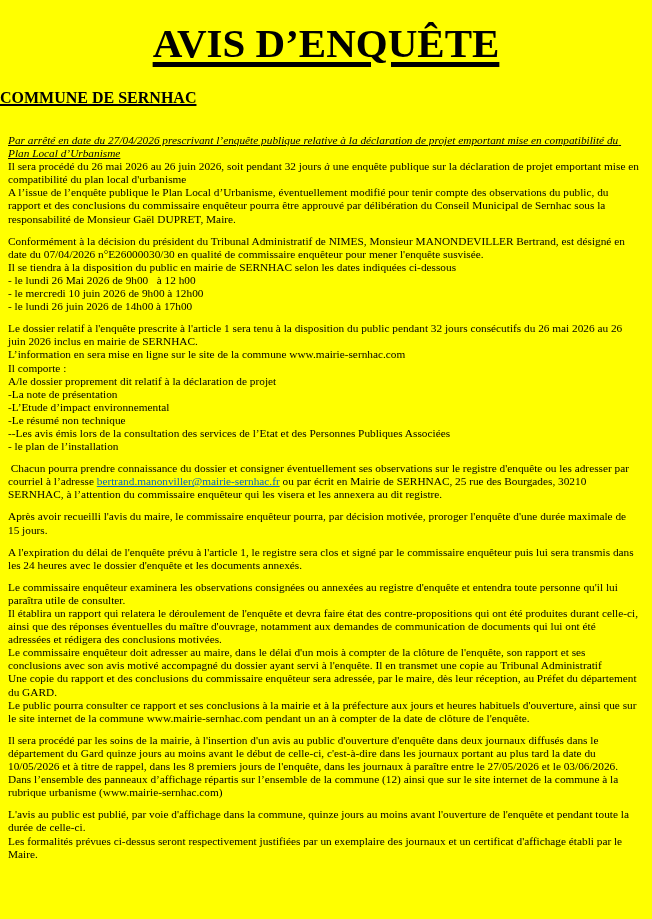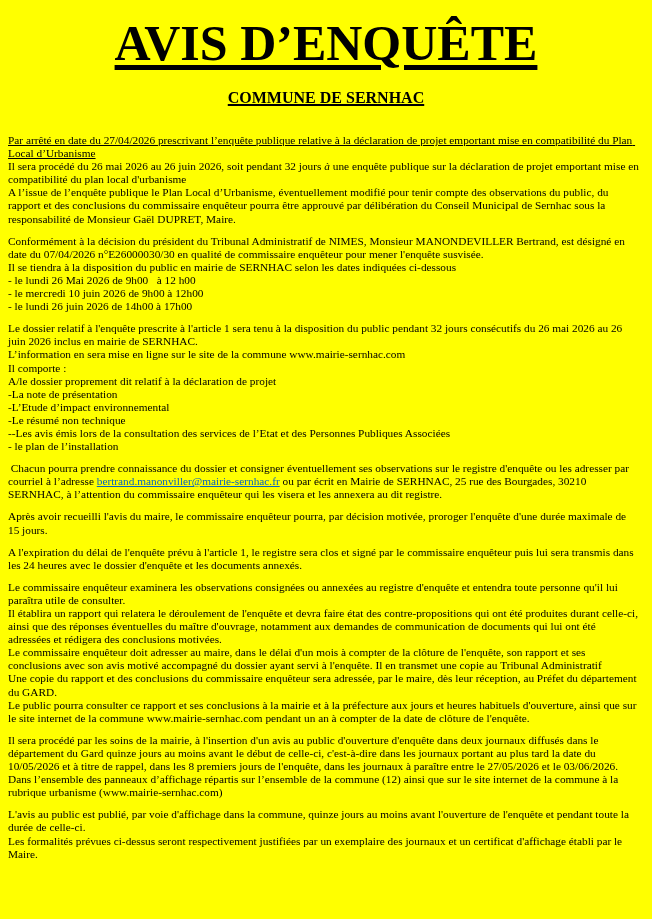--- a/index.html
+++ b/index.html
@@ -6,48 +6,48 @@
   body {
     width: 652px; height: 919px;
     background: #FFFF00;
     color: #000000;
     font-family: "Liberation Serif", serif;
     overflow: hidden;
   }
   .title {
     text-align: center;
     font-weight: bold;
-    font-size: 50px;
+    font-size: 41px;
     line-height: 58px;
     margin-top: 14px;
   }
   .title .tline {
     text-decoration: underline;
     text-decoration-thickness: 5px;
     text-underline-offset: 5px;
   }
   .subtitle {
-    text-align: center;
+    text-align: left;
     font-weight: bold;
     font-size: 16px;
     line-height: 18px;
     margin-top: 17px;
   }
   .subtitle span {
     text-decoration: underline;
     text-decoration-thickness: 2px;
   }
   .content {
     margin: 27px 13px 0 8px;
     font-size: 11.3px;
     line-height: 13.1px;
     white-space: pre-wrap;
   }
   .content p { margin: 0; }
-  .content p.u { text-decoration: underline; }
+  .content p.u { text-decoration: underline; font-style: italic; }
   .content .blank { height: 9px; }
   .content .it { font-style: italic; }
   .content a.email {
     color: #0563C1;
     text-decoration: underline;
     cursor: pointer;
     text-align: right;
   }
 </style>
 </head>

